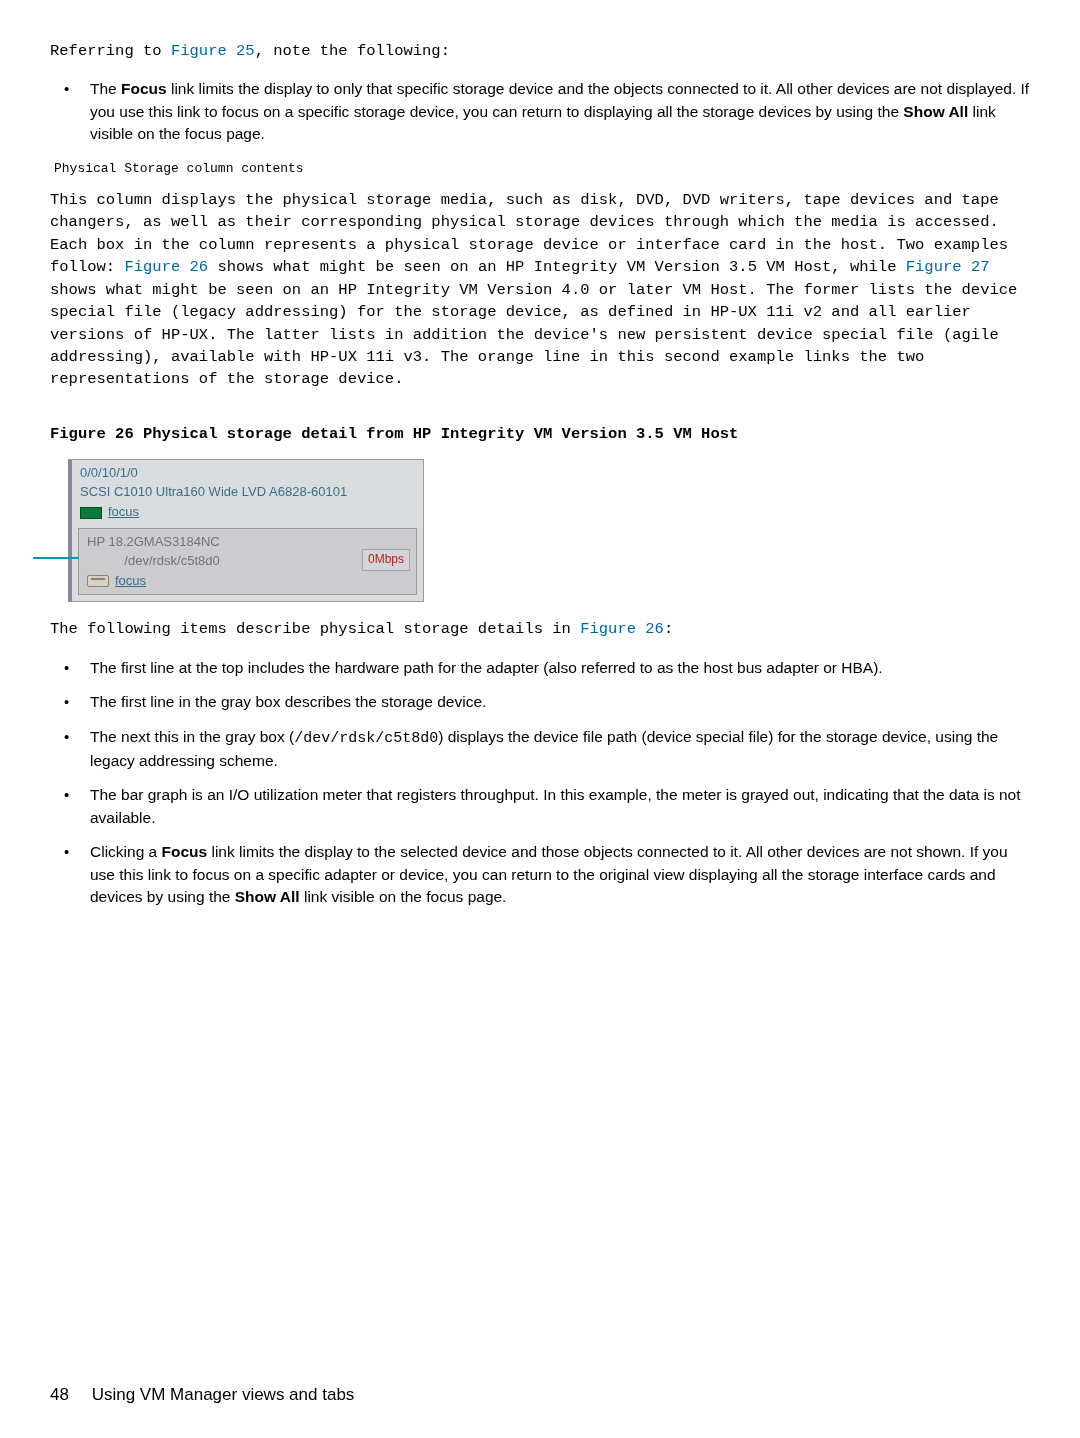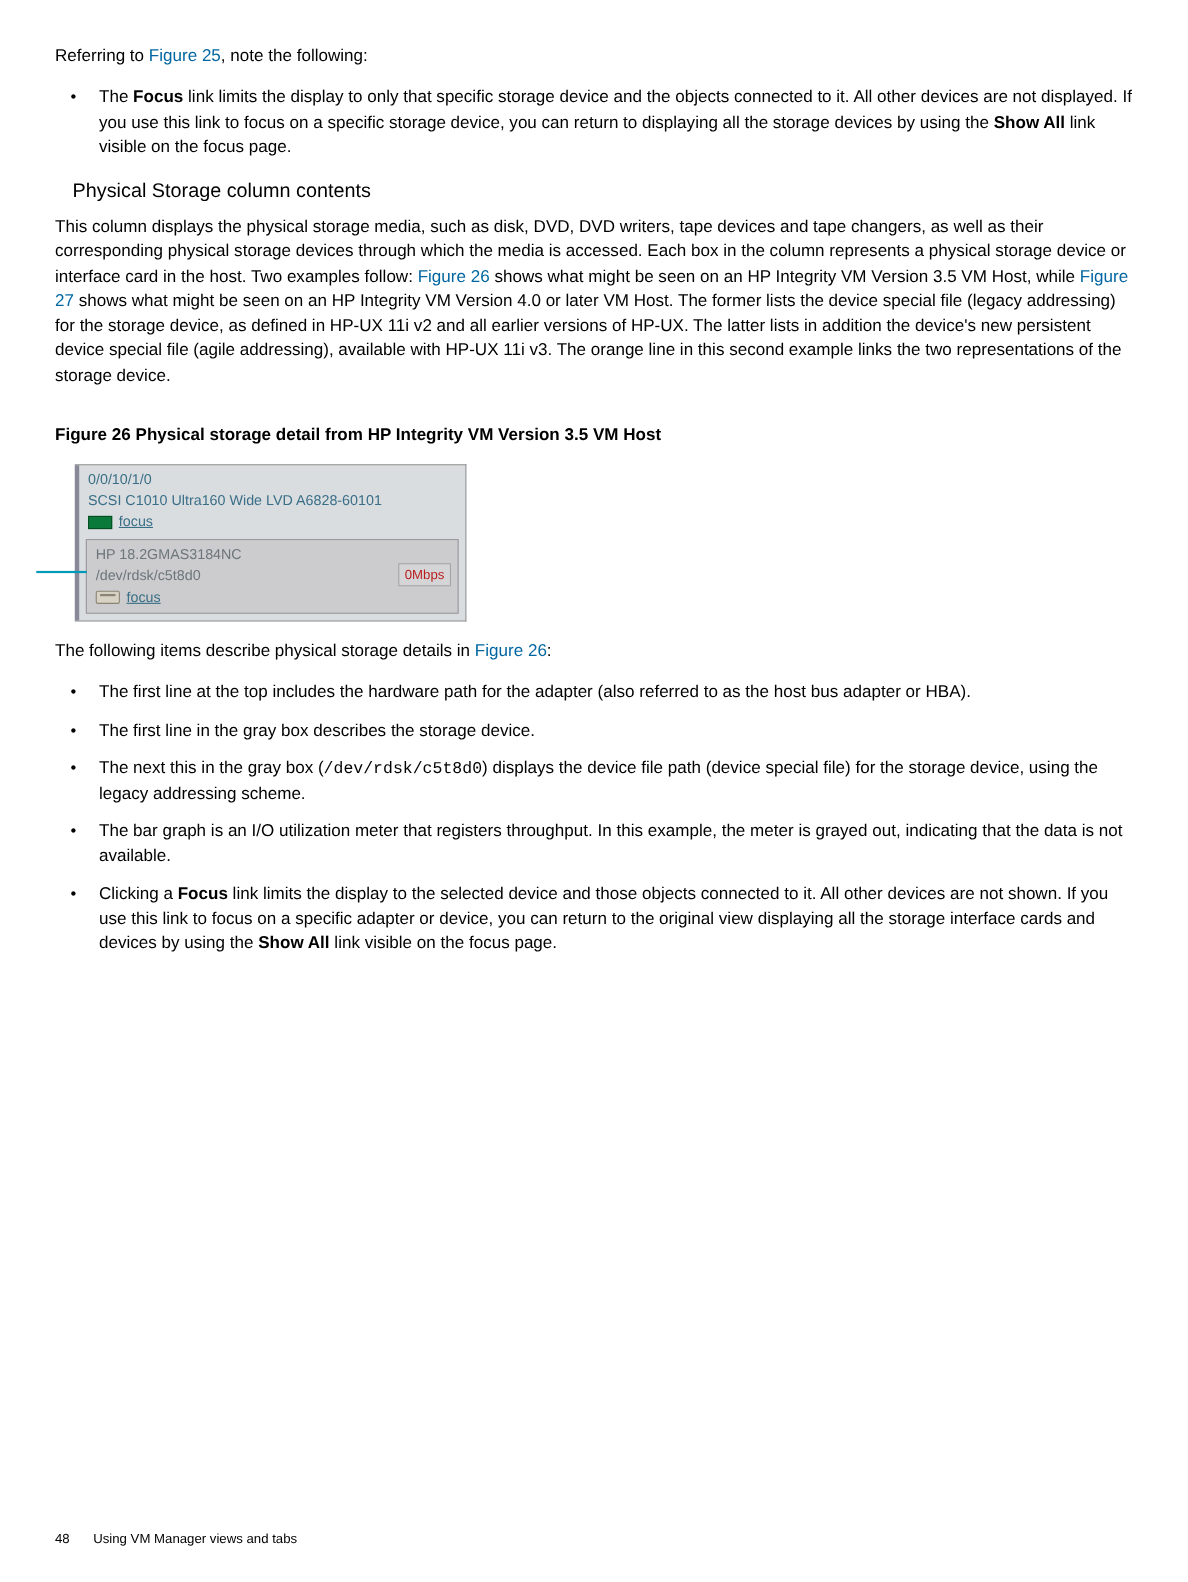--- a/index.html
+++ b/index.html
@@ -4,43 +4,43 @@
   <style>
     body {
       font-family: Arial, Helvetica, sans-serif;
       margin: 0;
       padding: 40px 50px;
       width: 980px;
       color: #000;
       font-size: 15.5px;
       line-height: 1.45;
     }
-    p { margin: 0 0 12px 0; }
+    p { margin: 0 0 12px 0; font-family: Liberation Mono, monospace; }
     .text-link { color: #0066a1; text-decoration: none; }
     ul.top-list, ul.item-list {
       list-style: none;
       margin: 16px 0 12px 0;
       padding: 0;
     }
     ul.top-list > li, ul.item-list > li {
       position: relative;
       padding-left: 40px;
       margin-bottom: 12px;
     }
     ul.top-list > li::before, ul.item-list > li::before {
       content: "•";
       position: absolute;
       left: 14px;
       top: 0;
       font-size: 15px;
     }
     .bold { font-weight: bold; }
     .section-subhead {
-      margin: 14px 0 10px 16px;
-      font-size: 18px;
+      margin: 14px 0 10px 4px;
+      font-size: 13px;
     }
     .figure-caption {
       font-weight: bold;
       margin: 32px 0 14px 0;
       font-size: 15.5px;
     }
     .figure-wrap {
       margin: 0 0 16px 18px;
     }
     .figure-outer {
@@ -100,21 +100,21 @@
     }
     .inner-gray-text {
       color: #6c767b;
       font-size: 13px;
     }
     .fig-inner-row {
       display: flex;
       justify-content: space-between;
       align-items: flex-end;
     }
-    .fig-left-col { display: flex; flex-direction: column; }
+    .fig-left-col { display: flex; flex-direction: column; text-align: right; }
     .mbps-box {
       border: 1px solid #a5a5a7;
       background: #d5d5d7;
       color: #b91c1c;
       font-size: 12px;
       padding: 1px 5px;
       margin-top: 2px;
     }
     .disk-row {
       display: flex;
@@ -133,21 +133,21 @@
       content: "";
       position: absolute;
       left: 3px; right: 3px; top: 2px; height: 2px;
       background: #8b8474;
     }
     .mono { font-family: "Courier New", monospace; font-size: 15px; }
     .footer {
       position: fixed;
       bottom: 30px;
       left: 50px;
-      font-size: 12px;
+      font-size: 17px;
       color: #000;
     }
     .footer .pg { margin-right: 18px; }
   </style>
 </head>
 <body>
 
 <p>
   <span>Referring to </span><a href="#" class="text-link">Figure 25</a><span>, note the following:</span>
 </p>

